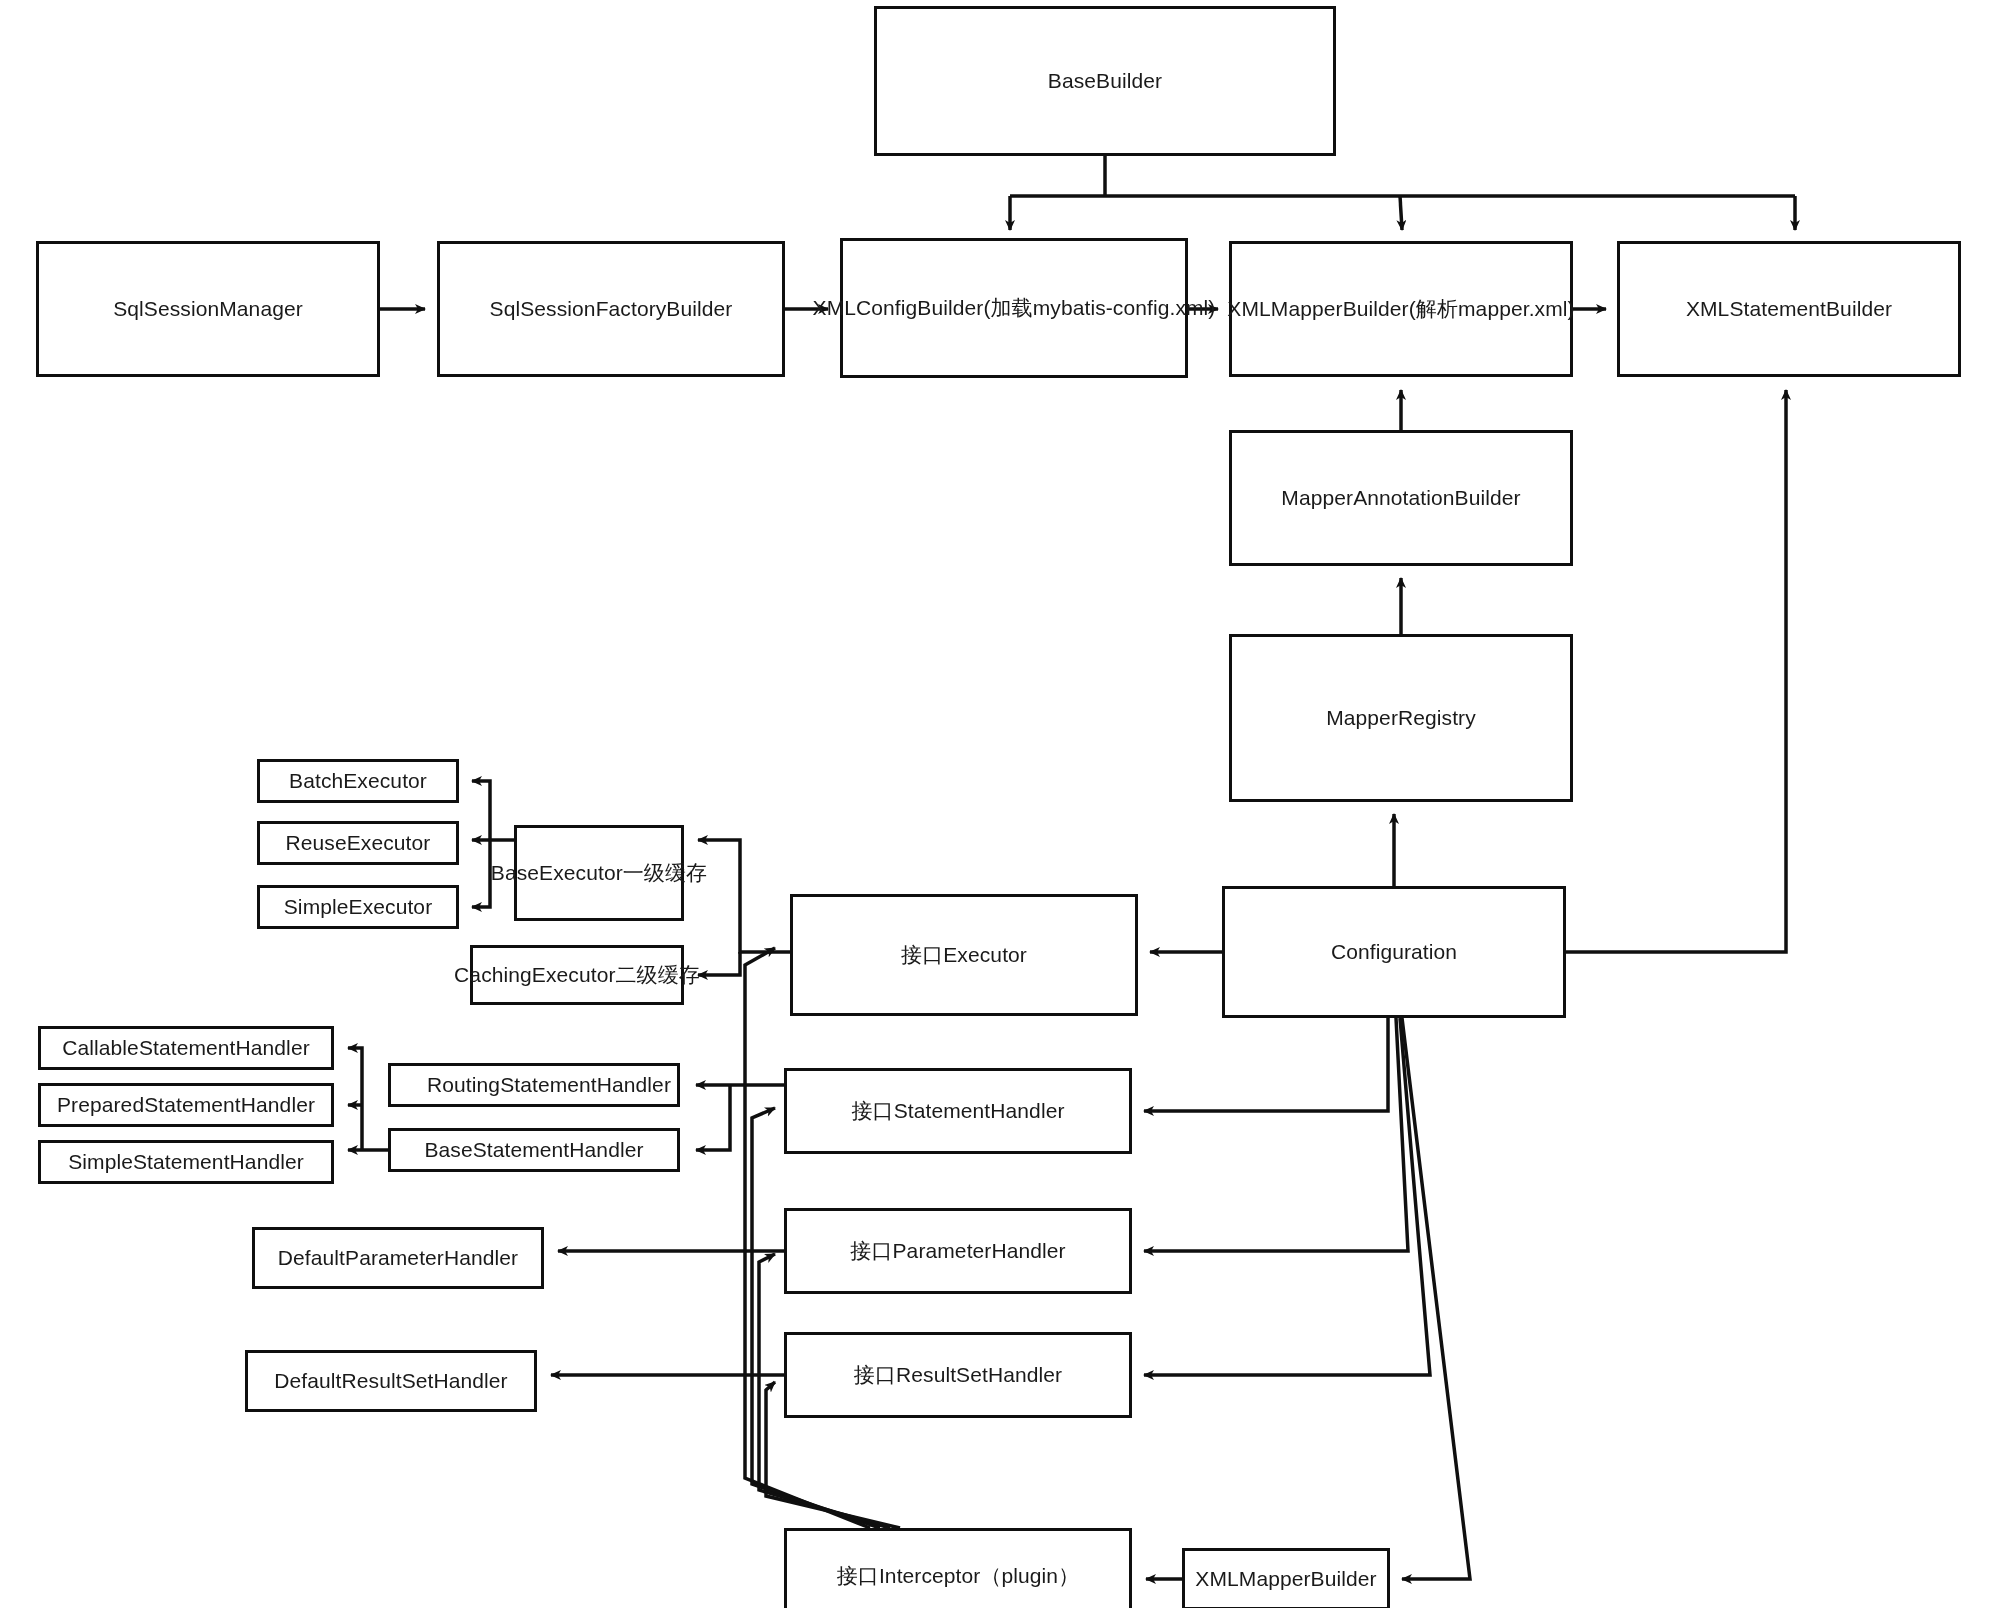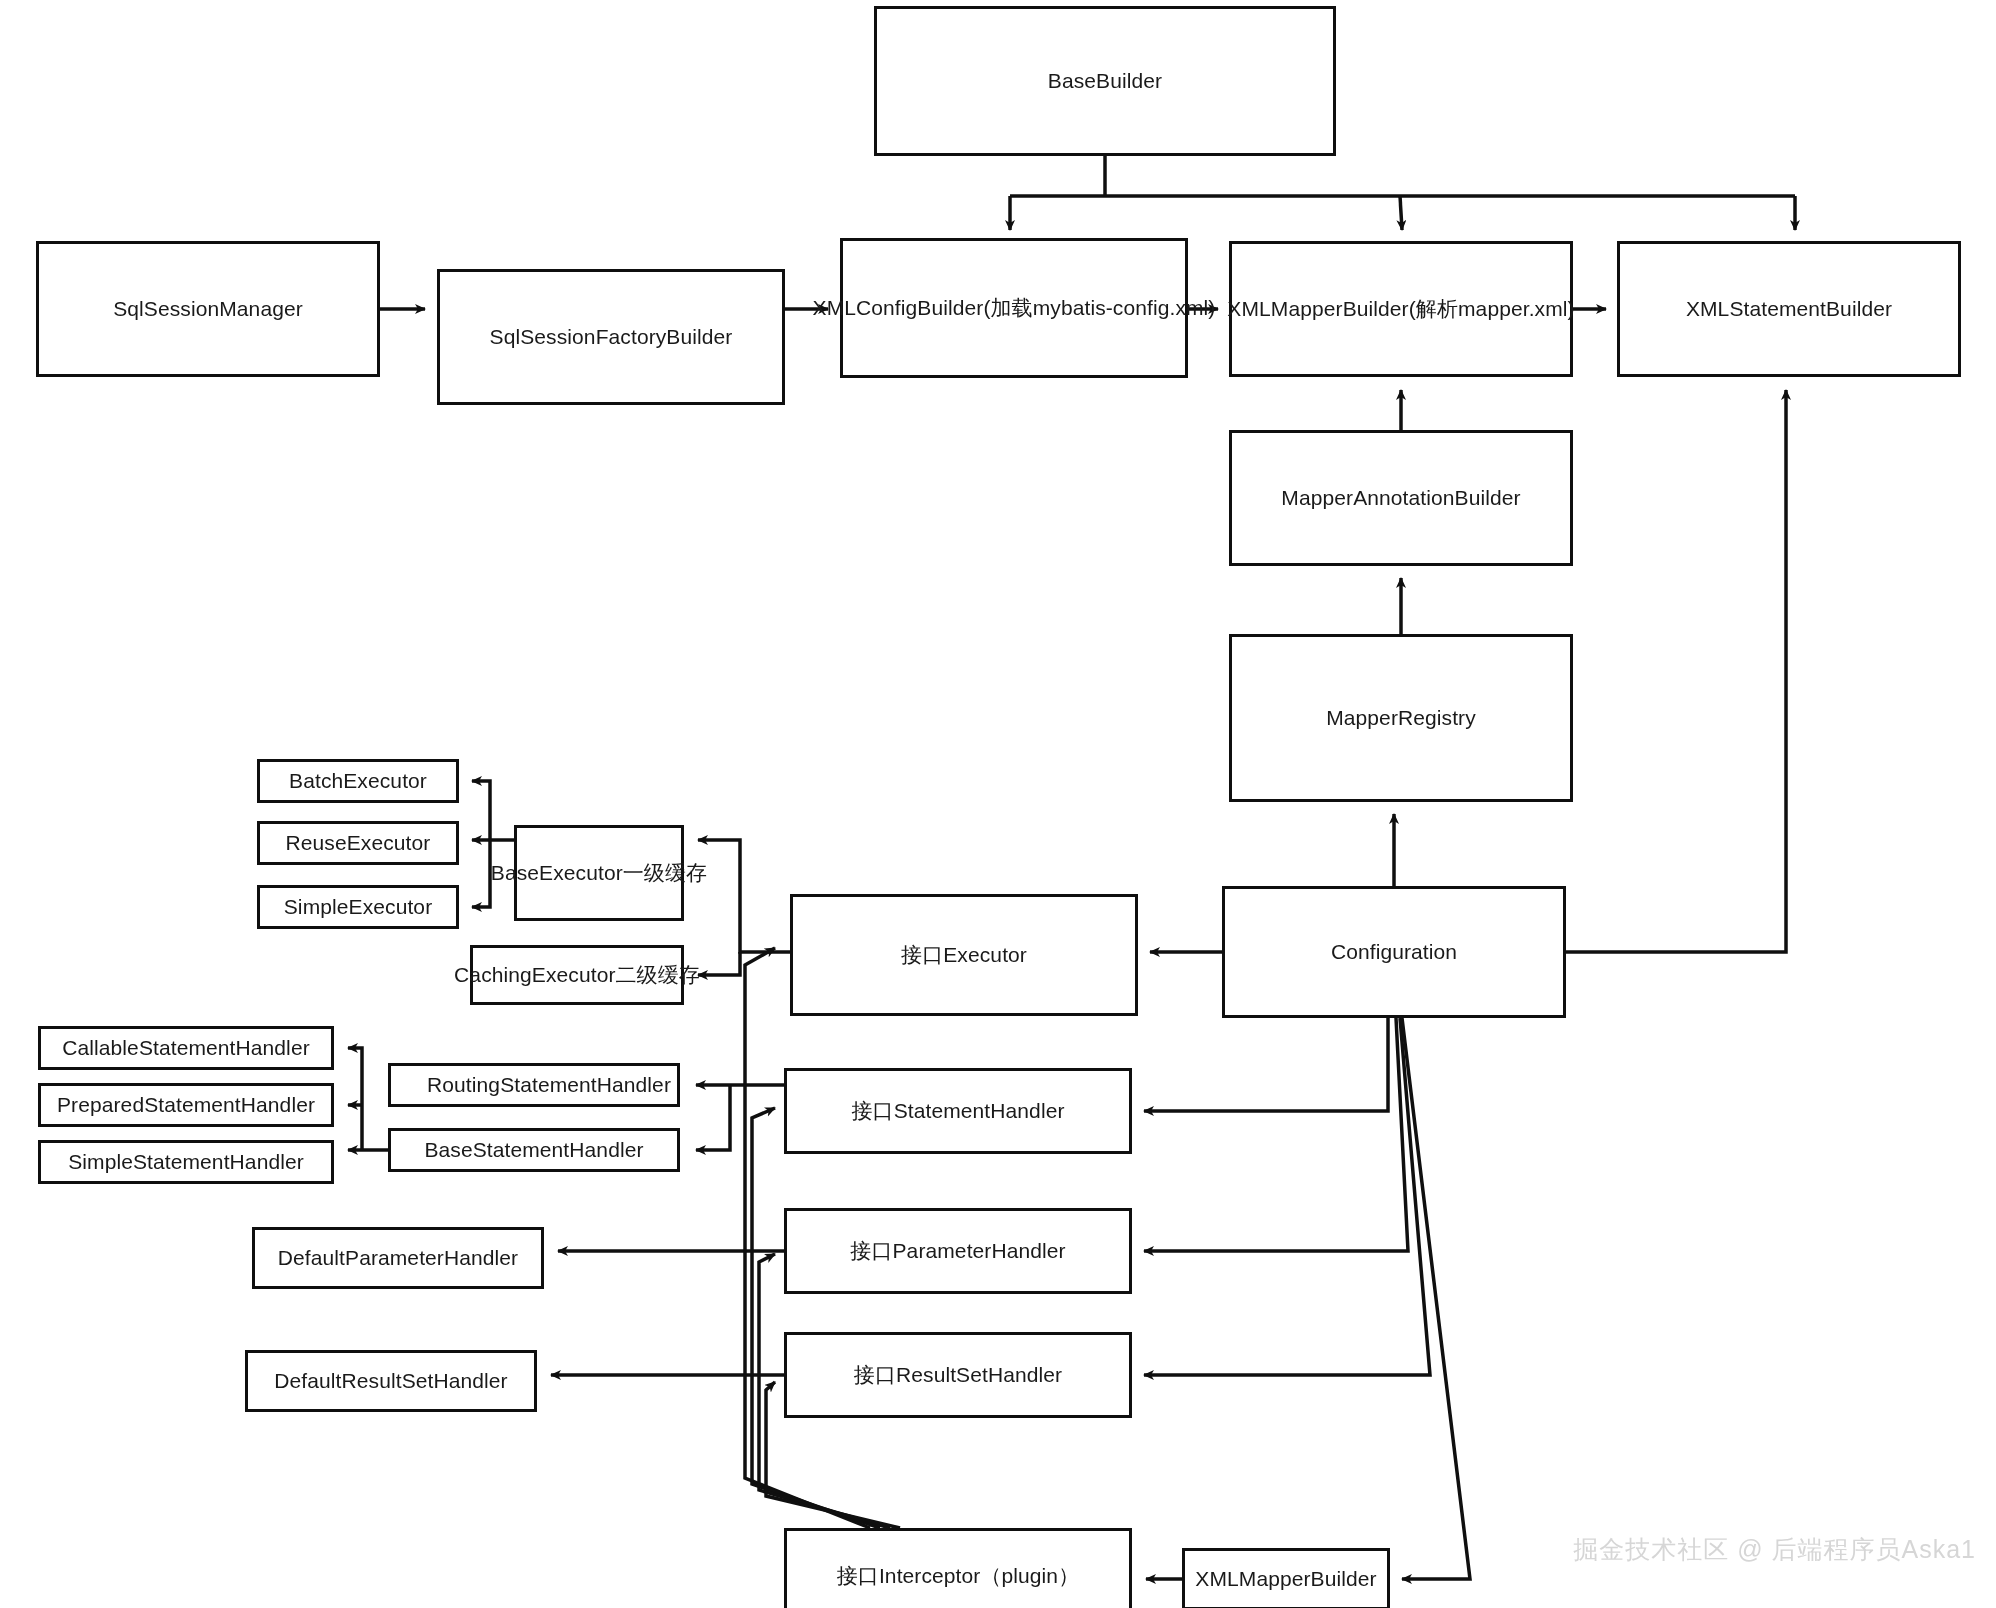--- a/index.html
+++ b/index.html
@@ -121,21 +121,21 @@
       <path d="M900,1528 L766,1496 L766,1390 L775,1382" marker-end="url(#arrow)"></path>
     </g>
   </svg>
 
   <div class="node" style="left:874px; top:6px; width:462px; height:150px;">
     <span class="node-label">BaseBuilder</span>
   </div>
   <div class="node" style="left:36px; top:241px; width:344px; height:136px;">
     <span class="node-label">SqlSessionManager</span>
   </div>
-  <div class="node" style="left:437px; top:241px; width:348px; height:136px;margin-top:28px;">
+  <div class="node" style="left:437px; top:241px; width:348px; height:136px;">
     <span class="node-label">SqlSessionFactoryBuilder</span>
   </div>
   <div class="node overflowtext" style="left:840px; top:238px; width:348px; height:140px;">
     <span class="node-label">XMLConfigBuilder(加载mybatis-config.xml)</span>
   </div>
   <div class="node overflowtext" style="left:1229px; top:241px; width:344px; height:136px;">
     <span class="node-label">XMLMapperBuilder(解析mapper.xml)</span>
   </div>
   <div class="node" style="left:1617px; top:241px; width:344px; height:136px;">
     <span class="node-label">XMLStatementBuilder</span>
@@ -197,15 +197,14 @@
   <div class="node" style="left:784px; top:1332px; width:348px; height:86px;">
     <span class="node-label">接口ResultSetHandler</span>
   </div>
   <div class="node" style="left:784px; top:1528px; width:348px; height:96px;">
     <span class="node-label">接口Interceptor（plugin）</span>
   </div>
   <div class="node" style="left:1182px; top:1548px; width:208px; height:62px;">
     <span class="node-label">XMLMapperBuilder</span>
   </div>
 
-  <div id="watermark">掘金技术社区 @ 后端程序员Aska1</div>
 
 </div>
 
 </body></html>

